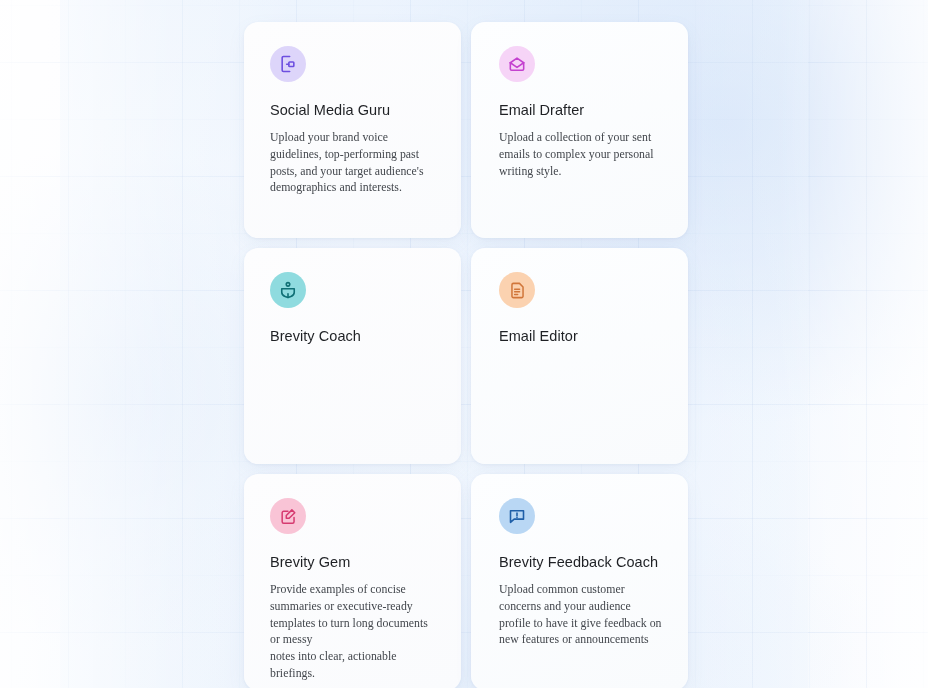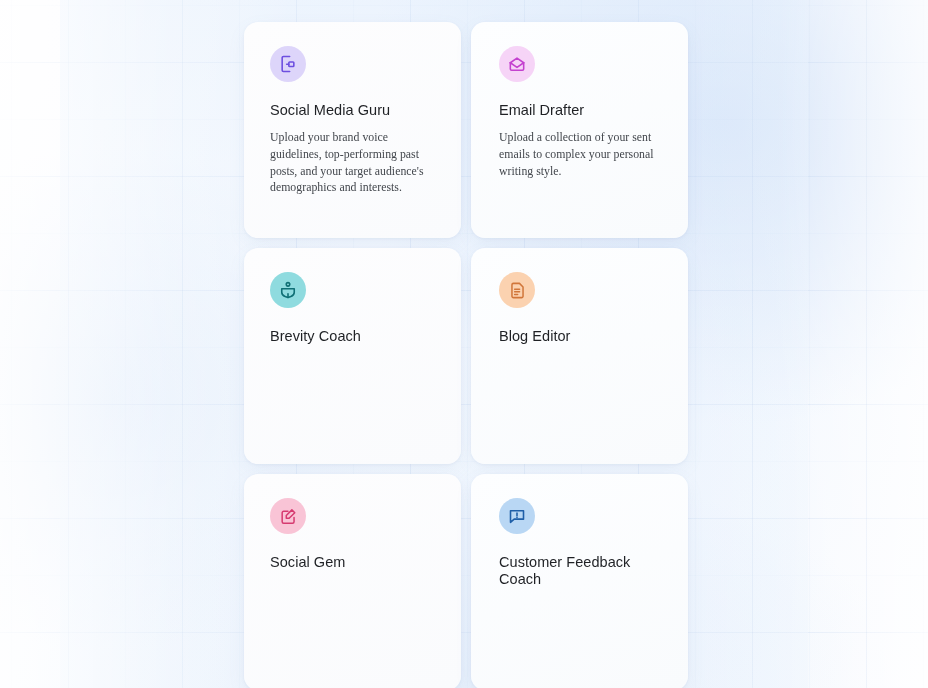--- a/index.html
+++ b/index.html
@@ -175,41 +175,44 @@
 
   <div class="card tint-b">
     <div class="icon-badge" style="background:#fbd2b0">
       <span>
         <svg width="19" height="19" viewBox="0 0 24 24" fill="none" stroke="#d1763a" stroke-width="1.9" stroke-linecap="round" stroke-linejoin="round">
           <path d="M14.5 3H6.8A1.8 1.8 0 0 0 5 4.8v14.4A1.8 1.8 0 0 0 6.8 21h10.4a1.8 1.8 0 0 0 1.8-1.8V7.5L14.5 3z"></path>
           <path d="M8.4 10.5h6.2M8.4 13.7h6.2M8.4 16.9h3.8"></path>
         </svg>
       </span>
     </div>
-    <p class="card-title">Blog Editor</p>
+    <p class="card-title">Email Editor</p>
   </div>
 
   <div class="card tint-a">
     <div class="icon-badge" style="background:#f9c4d6">
       <span>
         <svg width="19" height="19" viewBox="0 0 24 24" fill="none" stroke="#d63a70" stroke-width="1.9" stroke-linecap="round" stroke-linejoin="round">
           <path d="M19 13.2v5.4A1.9 1.9 0 0 1 17.1 20.5H5.9A1.9 1.9 0 0 1 4 18.6V7.4A1.9 1.9 0 0 1 5.9 5.5h5.4"></path>
           <path d="M16.3 3.6l3.6 3.6-7.1 7.1H9.2v-3.6l7.1-7.1z"></path>
         </svg>
       </span>
     </div>
-    <p class="card-title">Social Gem</p>
+    <p class="card-title">Brevity Gem</p>
+    <p class="card-desc">Provide examples of concise summaries or executive-ready templates to turn long documents or messy
+notes into clear, actionable briefings.</p>
   </div>
 
   <div class="card tint-b">
     <div class="icon-badge" style="background:#b9d7f4">
       <span>
         <svg width="20" height="20" viewBox="0 0 24 24" fill="none" stroke="#1f5fa8" stroke-width="1.9" stroke-linecap="round" stroke-linejoin="round">
           <path d="M4.2 5.6h15.6v10.2H8.6L4.2 19.6V5.6z"></path>
           <path d="M12 8.4v3.4"></path>
           <path d="M12 13.6v.1"></path>
         </svg>
       </span>
     </div>
-    <p class="card-title">Customer Feedback Coach</p>
+    <p class="card-title">Brevity Feedback Coach</p>
+    <p class="card-desc">Upload common customer concerns and your audience profile to have it give feedback on new features or announcements</p>
   </div>
 
 </div>
 
 </body></html>

